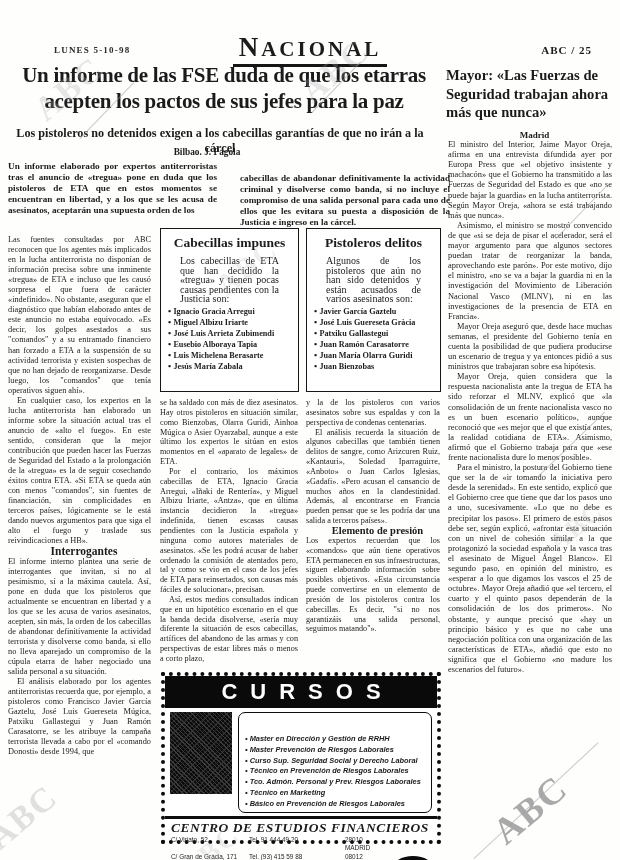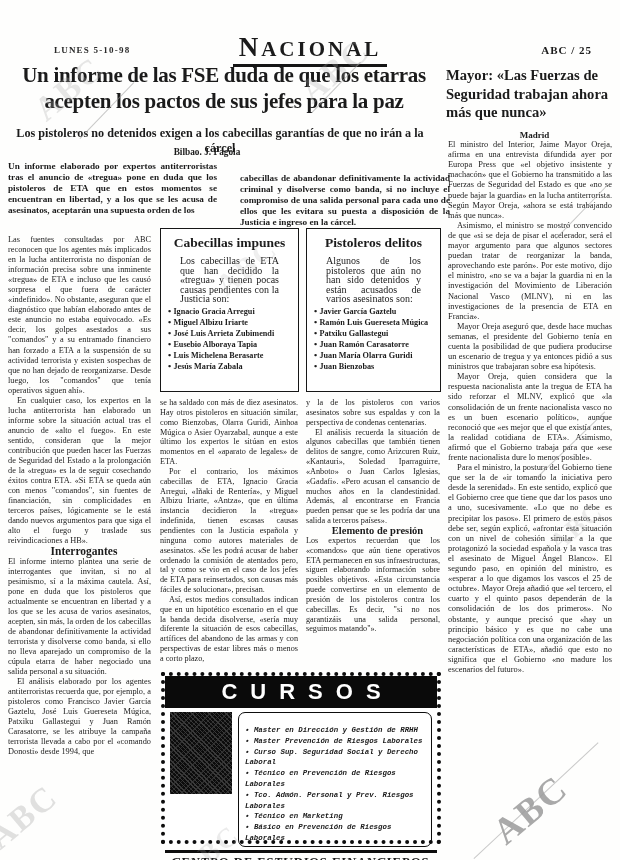--- a/index.html
+++ b/index.html
@@ -45,22 +45,22 @@
   .box-list li::before{content:"• ";font-size:9px;}
   
   .ad{left:161px;top:672px;width:272px;height:164px;border:4px dotted #0d0d0d;background:#fff;}
   .ad-band{height:32px;background:#0a0a0a;color:#fff;display:flex;align-items:center;
         justify-content:center;font-family:"Liberation Sans",sans-serif;font-weight:bold;
         font-size:22px;letter-spacing:13px;padding-left:13px;}
   .ad-mid{display:flex;gap:6px;padding:4px 5px 3px;}
   .ad-noise{width:62px;height:82px;background-color:#0c0c0c;
         background-image:repeating-linear-gradient(45deg,#3a3a3a 0 1px,transparent 1px 3px),
                          repeating-linear-gradient(-45deg,#2c2c2c 0 1px,transparent 1px 4px);}
-  .ad-courses{flex:1;margin:0;padding:12px 4px 2px 6px;list-style:none;border:1.5px solid #0d0d0d;
-        border-radius:7px;font-family:Liberation Mono, monospace;font-style:italic;
+  .ad-courses{flex:1;margin:0;padding:21px 4px 2px 6px;list-style:none;border:1.5px solid #0d0d0d;
+        border-radius:7px;font-family:Liberation Sans, sans-serif;font-style:italic;
         font-weight:bold;font-size:7.4px;line-height:10.8px;}
   .ad-courses li::before{content:"• ";}
   .ad-footer{border-top:3px solid #0d0d0d;padding:1px 6px 0;position:relative;}
   .ad-org{font-weight:bold;font-style:italic;font-size:13.5px;letter-spacing:0.5px;margin:0;}
   .ad-addr{display:grid;grid-template-columns:74px 92px auto;column-gap:4px;width:214px;
         font-family:"Liberation Sans",sans-serif;font-size:6.4px;line-height:8.6px;color:#272727;}
   .ad-logo{position:absolute;right:2px;bottom:2px;}
   
   .wm{font-weight:bold;font-family:"Liberation Serif",serif;color:#a9a9a9;
       transform:rotate(-40deg);letter-spacing:2px;pointer-events:none;}
@@ -116,21 +116,21 @@
       <li>Luis Michelena Berasarte</li>
       <li>Jesús María Zabala</li>
     </ul>
   </div>
 
   <div class="abs infobox box2">
     <p class="box-title">Pistoleros delitos</p>
     <p class="box-intro">Algunos de los pistoleros que aún no han sido detenidos y están acusados de varios asesinatos son:</p>
     <ul class="box-list">
       <li>Javier García Gaztelu</li>
-      <li>Ramón Luis Guereseta Múgica</li>
+      <li>José Luis Guereseta Gràcia</li>
       <li>Patxiku Gallastegui</li>
       <li>Juan Ramón Carasatorre</li>
       <li>Juan María Olarra Guridi</li>
       <li>Juan Bienzobas</li>
     </ul>
   </div>
 
   <div class="abs bodytext col2">
     <p class="noindent">se ha saldado con más de diez asesinatos. Hay otros pistoleros en situación similar, como Bienzobas, Olarra Guridi, Ainhoa Múgica o Asier Oyarzabal, aunque a este último los expertos le sitúan en estos momentos en el «aparato de legales» de ETA.</p>
     <p>Por el contrario, los máximos cabecillas de ETA, Ignacio Gracia Arregui, «Iñaki de Rentería», y Miguel Albizu Iriarte, «Antza», que en última instancia decidieron la «tregua» indefinida, tienen escasas causas pendientes con la Justicia española y ninguna como autores materiales de asesinatos. «Se les podrá acusar de haber ordenado la comisión de atentados pero, tal y como se vio en el caso de los jefes de ETA para reinsertados, son causas más fáciles de solucionar», precisan.</p>

